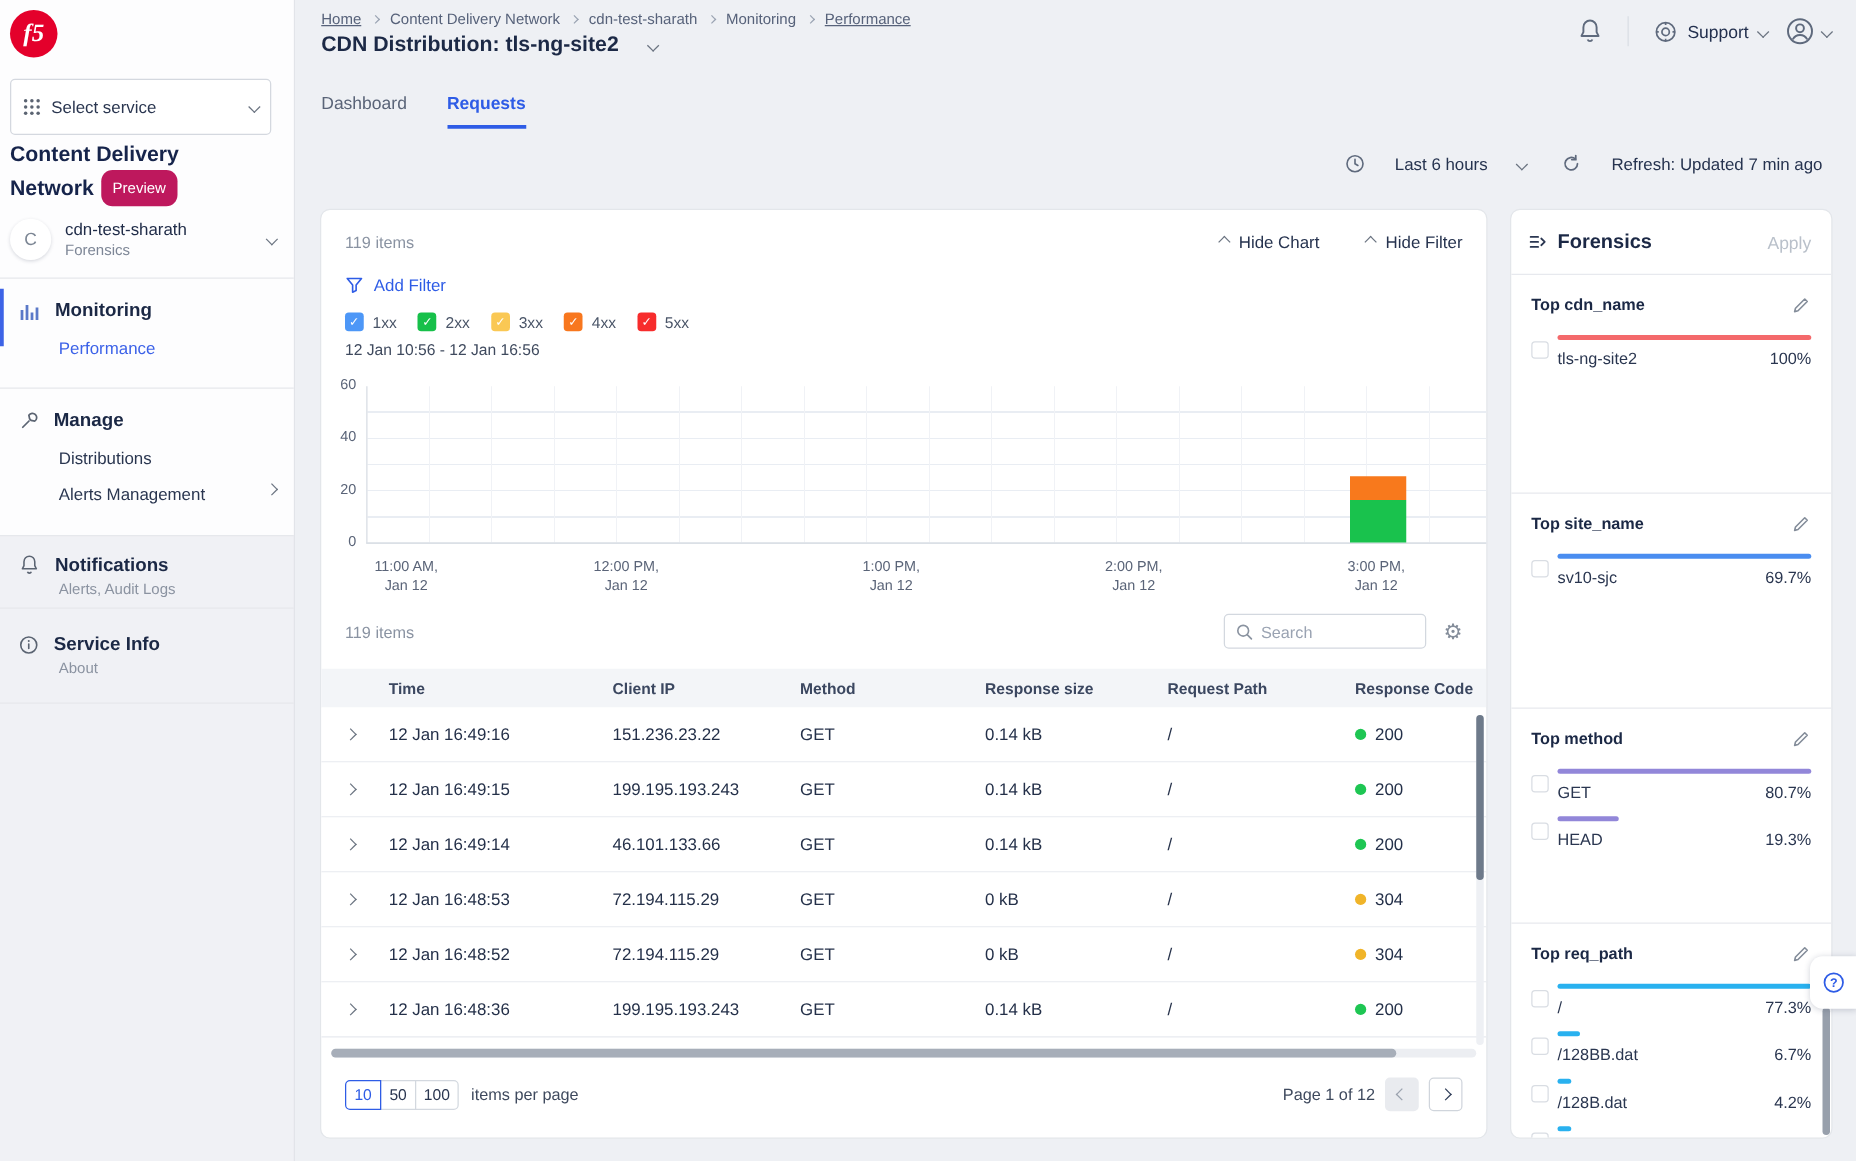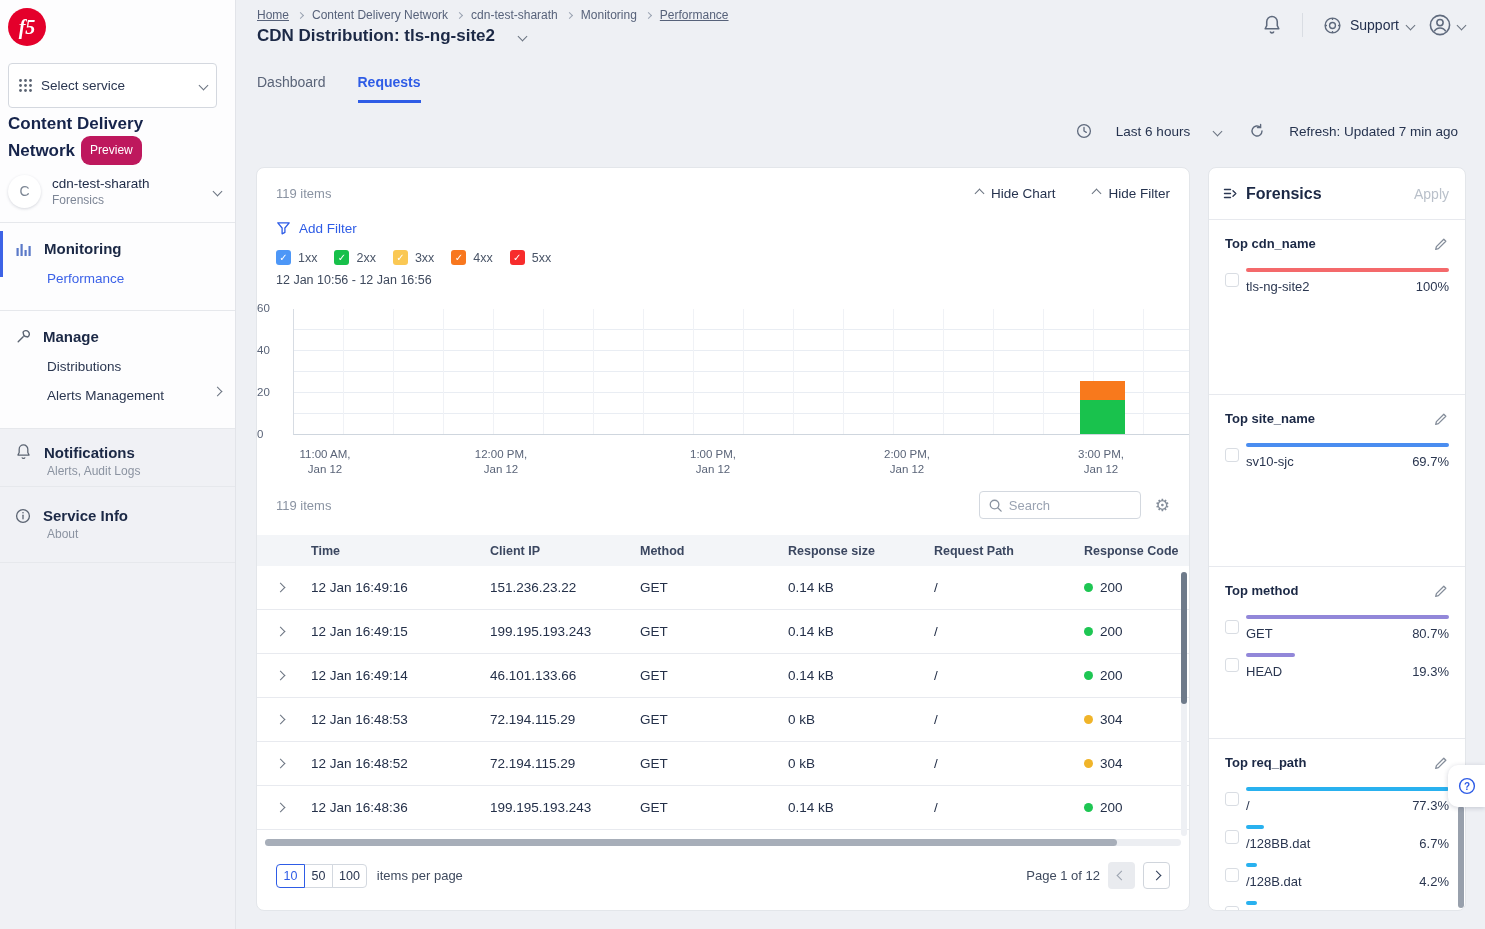--- a/index.html
+++ b/index.html
@@ -56,21 +56,21 @@
   .head-links{display:flex;gap:38px;font-size:13.5px;color:#26334f}
   .head-links .hl{display:flex;align-items:center;gap:8px;cursor:pointer}
   .add-filter{margin:20px 0 12px 19px;display:flex;align-items:center;gap:8px;color:#2e5ce6;font-size:13.5px;cursor:pointer}
   .legend{margin:14px 0 0 19px;display:flex;gap:17px}
   .lg-item{display:flex;align-items:center;gap:7px;font-size:12.5px;color:#4a5568;cursor:pointer}
   .cbx{width:15px;height:15px;border-radius:3px;color:#fff;font-size:10px;display:flex;align-items:center;justify-content:center}
   .date-range{margin:8px 0 0 19px;font-size:12.5px;color:#3f4a5e}
   .chart-wrap{position:relative;margin-top:14px;height:176px}
   .plot{position:absolute;left:36px;top:8px;width:897px;height:126px;border-left:1px solid #d7dce3;border-bottom:1px solid #cfd6de;
     background:repeating-linear-gradient(to right,transparent 0 49px,#f0f2f6 49px 50px),repeating-linear-gradient(to top,transparent 0 20px,#e9edf3 20px 21px)}
-  .ytick{position:absolute;width:28px;font-size:11.5px;color:#5a6478}
+  .ytick{position:absolute;width:28px;text-align:right;font-size:11.5px;color:#5a6478}
   .bar-stack{position:absolute;left:786px;bottom:0;width:45px;display:flex;flex-direction:column-reverse}
   .xlab{position:absolute;top:146px;width:110px;text-align:center;font-size:11.5px;color:#5a6478;line-height:15px}
   
   .table-head{display:flex;align-items:center;padding:0 19px;margin-top:14px}
   .search-box{margin-left:auto;width:162px;height:28px;border:1px solid #d3d8df;border-radius:4px;display:flex;align-items:center;padding:0 8px;gap:6px;background:#fff}
   .search-box input{border:0;outline:0;width:110px;font-size:13px;color:#2a3650;font-family:"Liberation Sans",sans-serif;background:transparent}
   .search-box input::placeholder{color:#9aa3b2}
   .gear{margin-left:14px;font-size:17px;color:#848d9a;cursor:pointer;line-height:1}
   .tgrid{display:grid;grid-template-columns:34px 179px 150px 148px 146px 150px auto;align-items:center;padding-left:20px}
   .thead{height:31px;margin-top:16px;background:#f3f5f8;font-size:12.5px;font-weight:bold;color:#3b4760}

